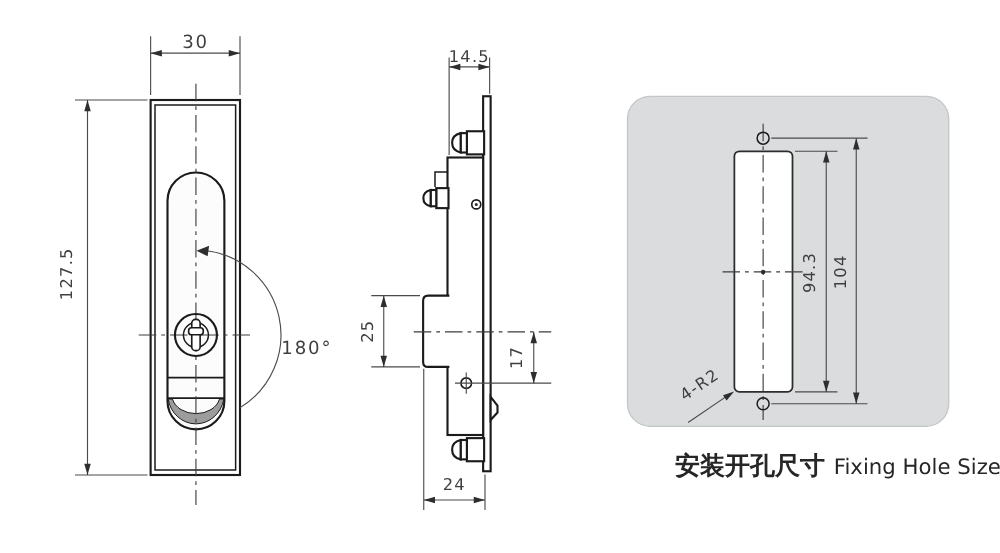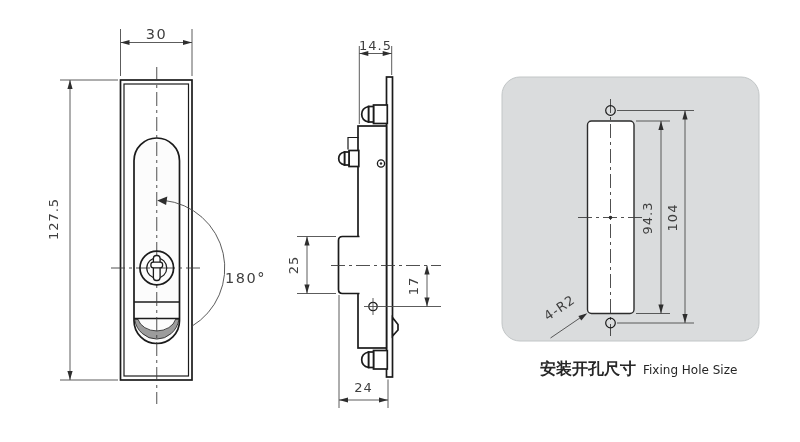--- a/index.html
+++ b/index.html
@@ -19,23 +19,23 @@
   .arr   {fill:#2e2e2e;stroke:none;}
   .crescent{fill:#9c9c9c;stroke:#1b1b1b;stroke-width:0.8;}
   .cutout{stroke:#2c2c2c;stroke-width:1.4;fill:#ffffff;}
   .panelrect{stroke:#c2c6c7;stroke-width:1;}
   .dim   {font:13px "DejaVu Sans","Liberation Sans",sans-serif;fill:#3f3f3f;
           letter-spacing:1px;text-anchor:middle;}
   .dim-lg{font:14.5px "DejaVu Sans","Liberation Sans",sans-serif;fill:#3f3f3f;
           letter-spacing:1.5px;text-anchor:middle;}
   
   .caption{position:absolute;left:540px;top:359px;white-space:nowrap;}
-  .cap-zh{font-weight:bold;font-size:16px;color:#262626;
+  .cap-zh{font-weight:bold;font-size:20px;color:#262626;
           font-family:"DejaVu Sans","Liberation Sans",sans-serif;}
-  .cap-en{font-size:12px;color:#262626;margin-left:7px;
+  .cap-en{font-size:17px;color:#262626;margin-left:7px;
           font-family:"DejaVu Sans","Liberation Sans",sans-serif;}
 </style>
 </head>
 <body>
 
 <div class="canvas">
 <svg width="800" height="442" viewBox="0 0 800 442">
 
   <g>
 

